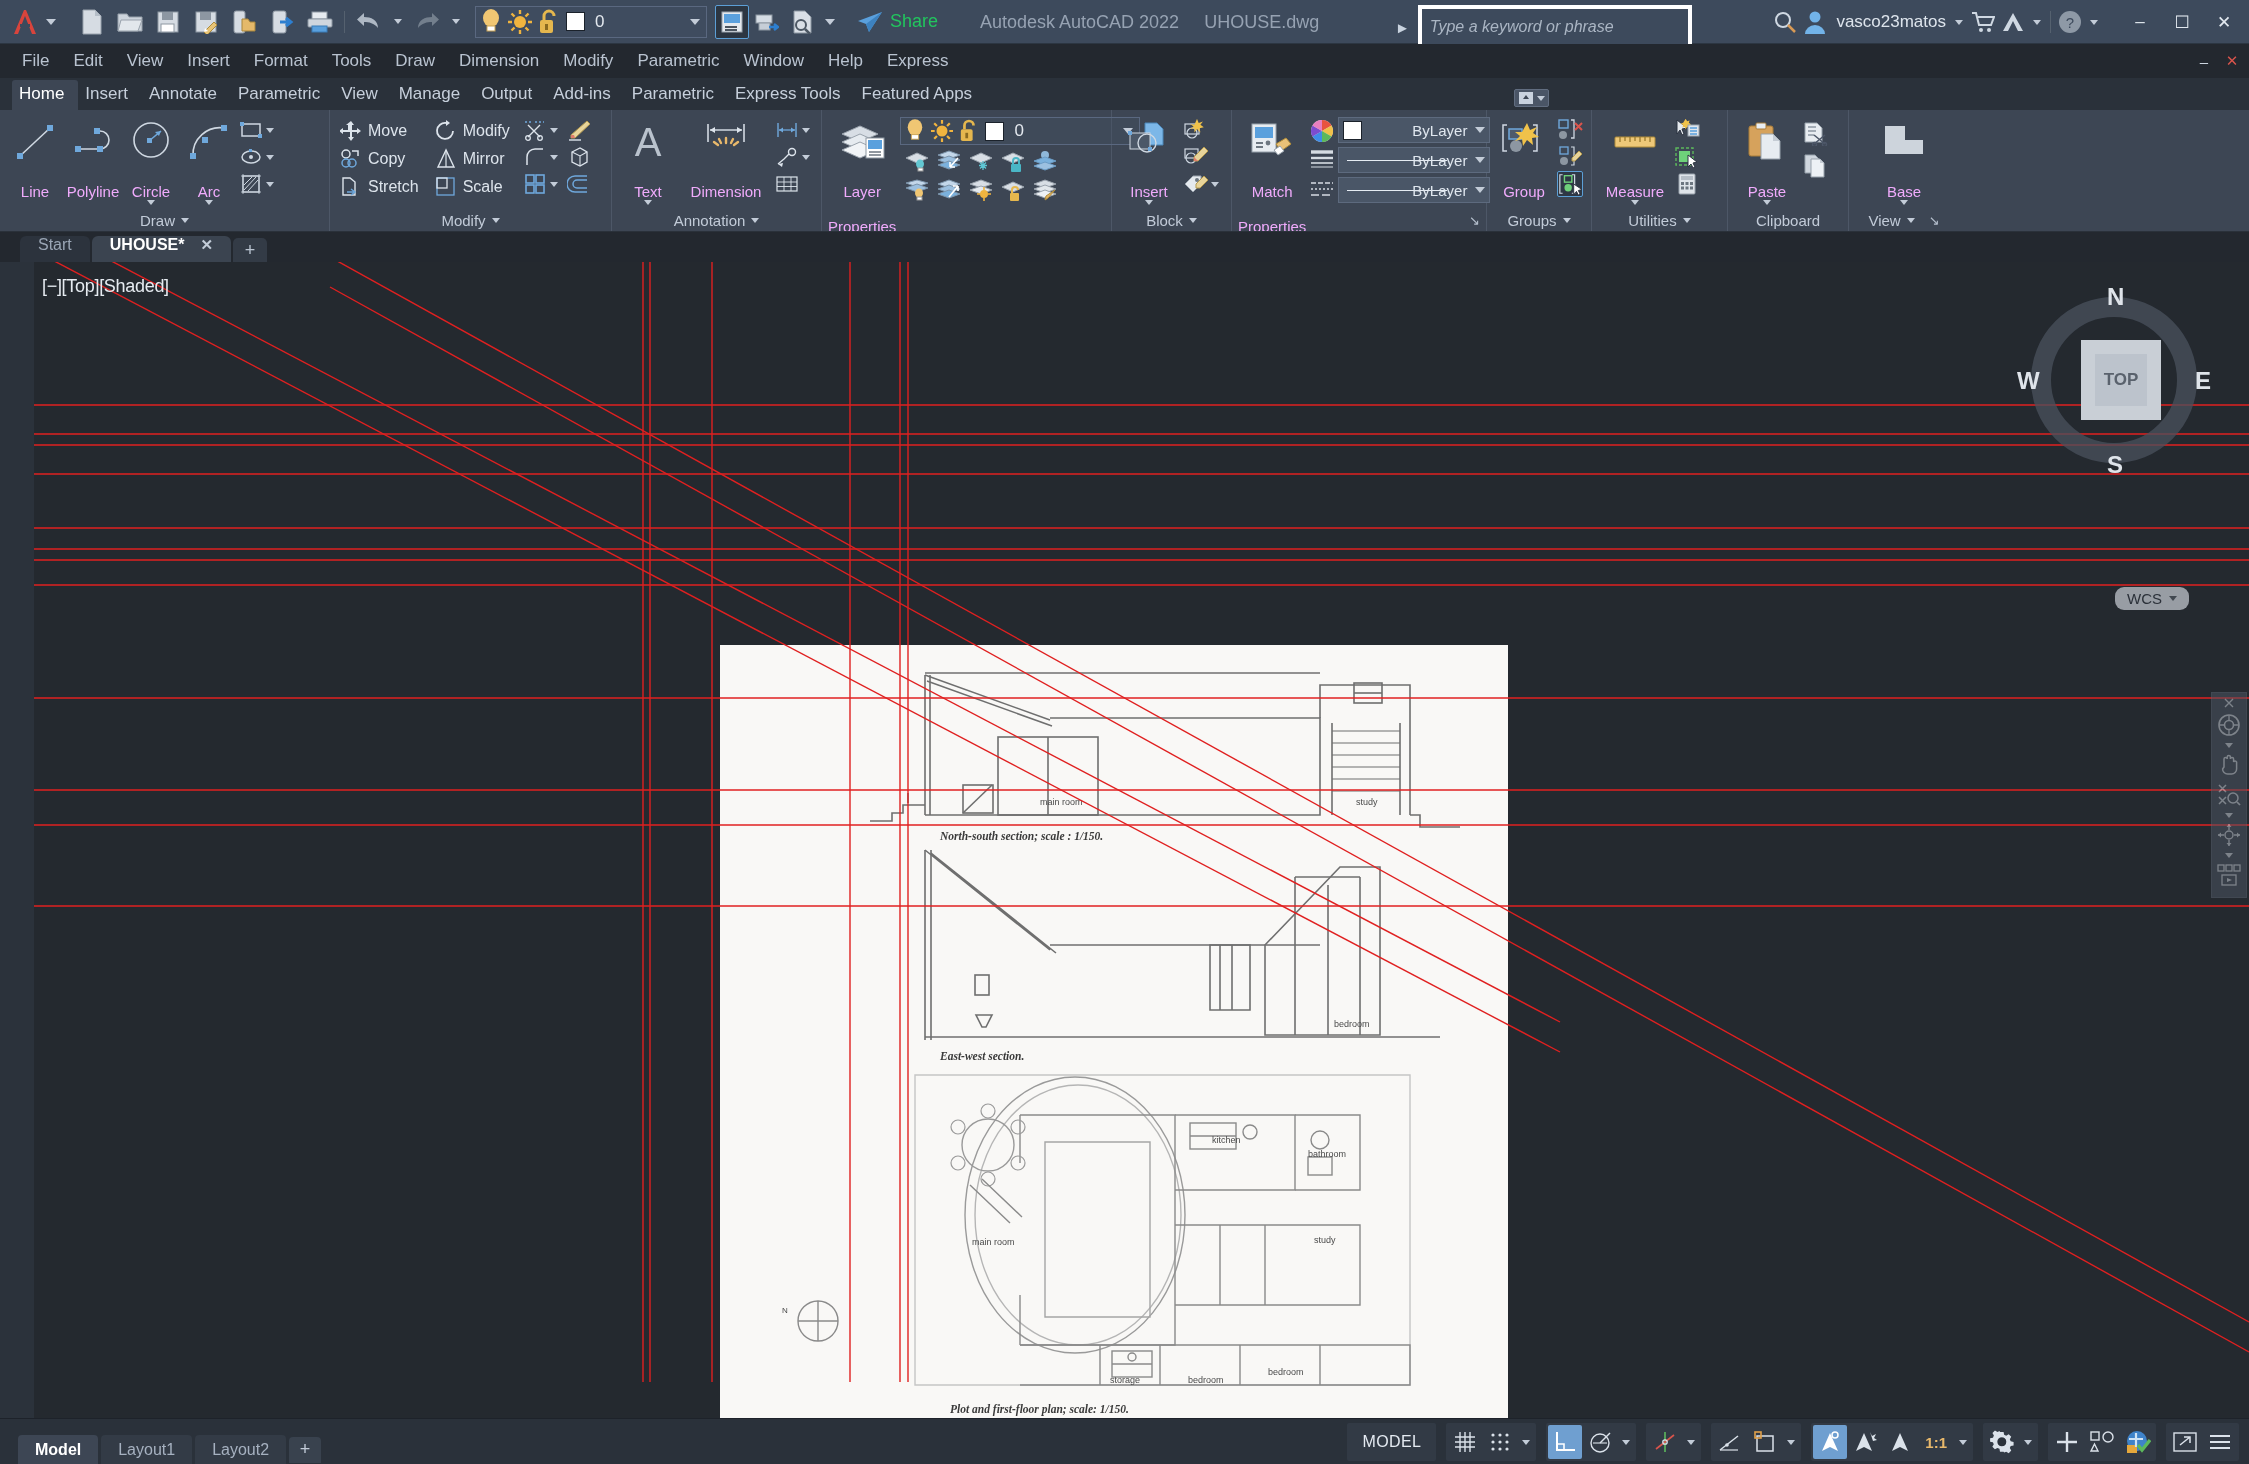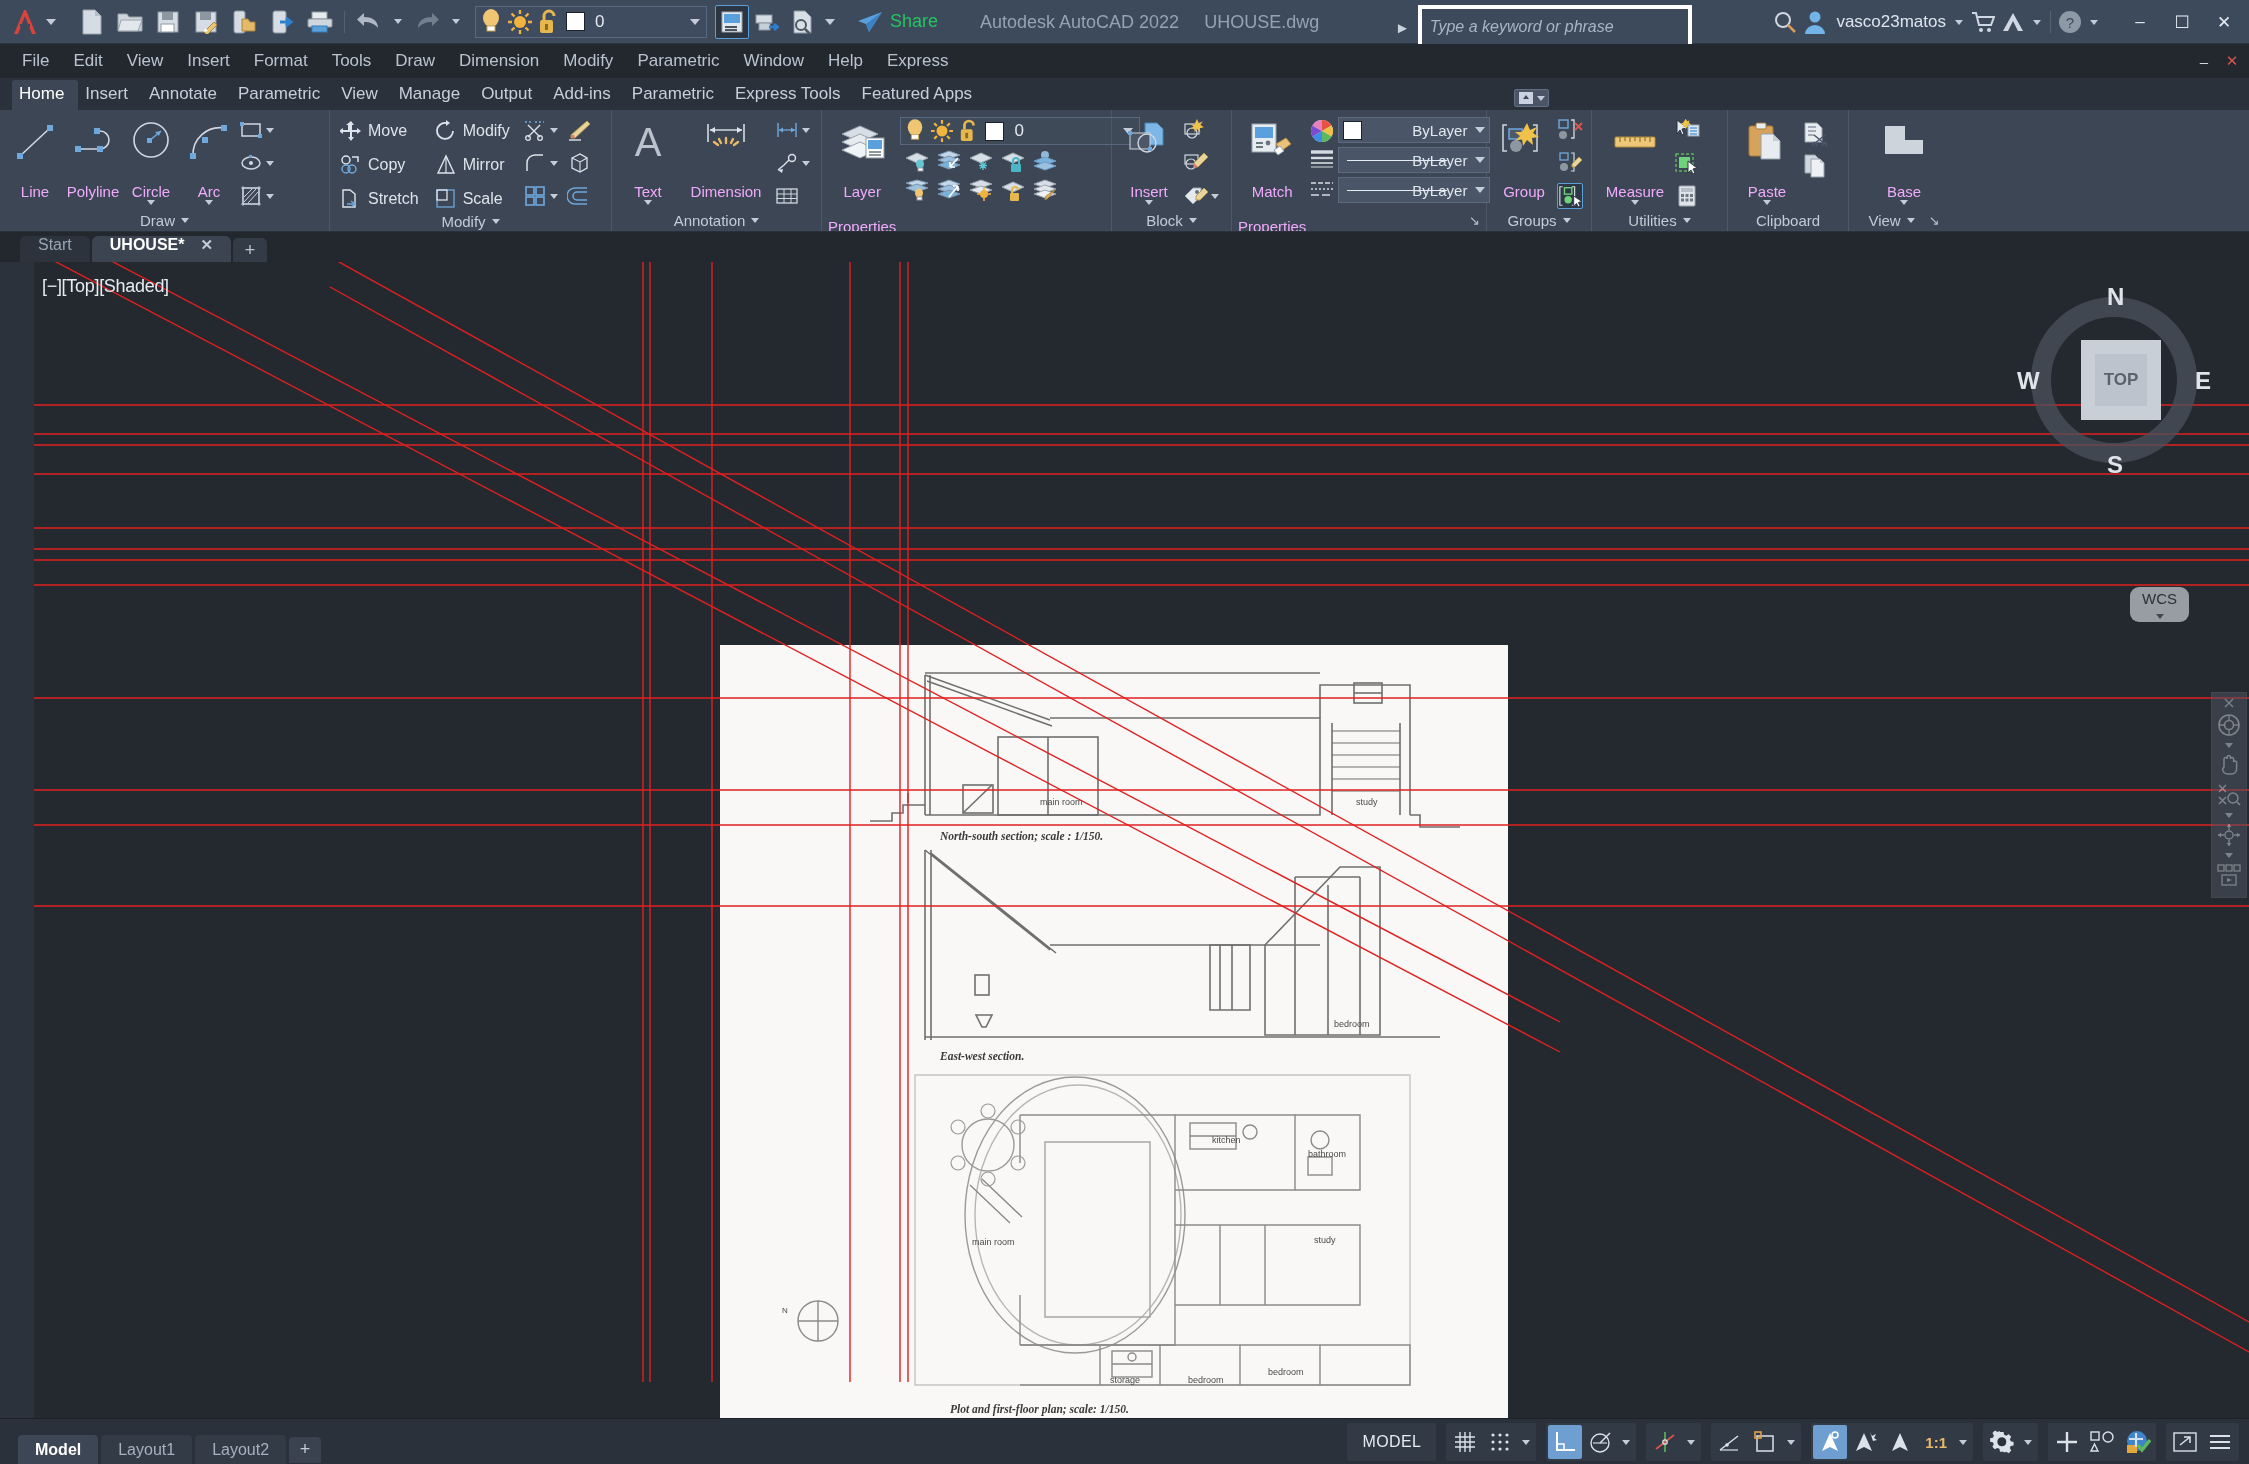--- a/index.html
+++ b/index.html
@@ -90,21 +90,21 @@
   .panel-diag { position:absolute; right:6px; bottom:3px; color:#b3bdcb; font-size:13px; }
 
   .big-btn { display:flex; flex-direction:column; align-items:center; width:58px; cursor:pointer; padding-top:2px;}
   .big-btn .lbl { color:#f0abfc; font-size:15px; margin-top:19px; text-align:center; line-height:1.05;}
   .big-btn .ico { height:46px; display:flex; align-items:center; justify-content:center;}
 
   .sm-btn { display:flex; align-items:center; gap:6px; cursor:pointer; padding:2px 4px; border-radius:2px; height:27px;}
   .sm-btn .lbl { color:#dde4ec; font-size:16px; }
   .icobox { width:26px; height:26px; display:flex; align-items:center; justify-content:center; cursor:pointer; border-radius:2px;}
   .icobox.sel { background:#2e3845; border:1px solid #5c9fd6; }
-  .col3 { display:flex; flex-direction:column; gap:7px; }
+  .col3 { display:flex; flex-direction:column; gap:1px; }
   .row { display:flex; align-items:center; gap:2px; }
 
   .prop-field {
     width:152px; height:26px; background:#4a5667; border:1px solid #5d6a7e; display:flex; align-items:center;
     position:relative; padding: 0 4px; cursor:pointer;
   }
   .prop-field .pf-lbl { color:#e0e7ef; font-size:15px; position:absolute; right:22px;}
   .prop-field .dd { position:absolute; right:4px; }
   .swatch-white { width:19px; height:19px; background:#fff; border:1px solid #1b222b; }
   .lt-line { width:100px; height:1px; background:#e6ecf3; margin-left:4px; }
@@ -133,21 +133,21 @@
 
   
   .viewcube { position:absolute; right:40px; top:23px; width:190px; height:190px; z-index:7; }
   .vc-ring { position:absolute; left:12px; top:12px; width:166px; height:166px; border-radius:50%;
      border: 20px solid #4a525e; opacity:.75;}
   .vc-box { position:absolute; left:62px; top:55px; width:80px; height:80px; background:#c9cfd6; }
   .vc-box-in { position:absolute; left:14px; top:14px; width:52px; height:52px; background:#bcc3cc;
      display:flex; align-items:center; justify-content:center; color:#5a626d; font-size:17px; font-weight:bold; }
   .vc-l { position:absolute; color:#dfe4ea; font-size:24px; font-weight:bold; }
   .wcs-btn { position:absolute; right:60px; top:325px; z-index:7; background:#b9bec6; opacity:.78;
-    border-radius:9px; padding:3px 12px; display:flex; align-items:center; gap:7px; cursor:pointer;flex-direction:column;}
+    border-radius:9px; padding:3px 12px; display:flex; align-items:center; gap:7px; cursor:pointer;}
   .wcs-btn span { color:#2d333c; font-size:15px; }
 
   .navbar-v { position:absolute; right:2px; top:430px; width:36px; background:#4e5663; opacity:.52;
      border:1px solid #5d6573; z-index:7; display:flex; flex-direction:column; align-items:center; padding:3px 0;}
   .navbar-v .nb { width:30px; height:30px; display:flex; align-items:center; justify-content:center; cursor:pointer;}
   .navbar-v .nbc { height:10px; display:flex; align-items:center; justify-content:center;}
 
   
   .statusbar { height:46px; background:#2a313a; flex:0 0 46px; display:flex; align-items:center; position:relative;
      border-top:1px solid #1d222a;}

